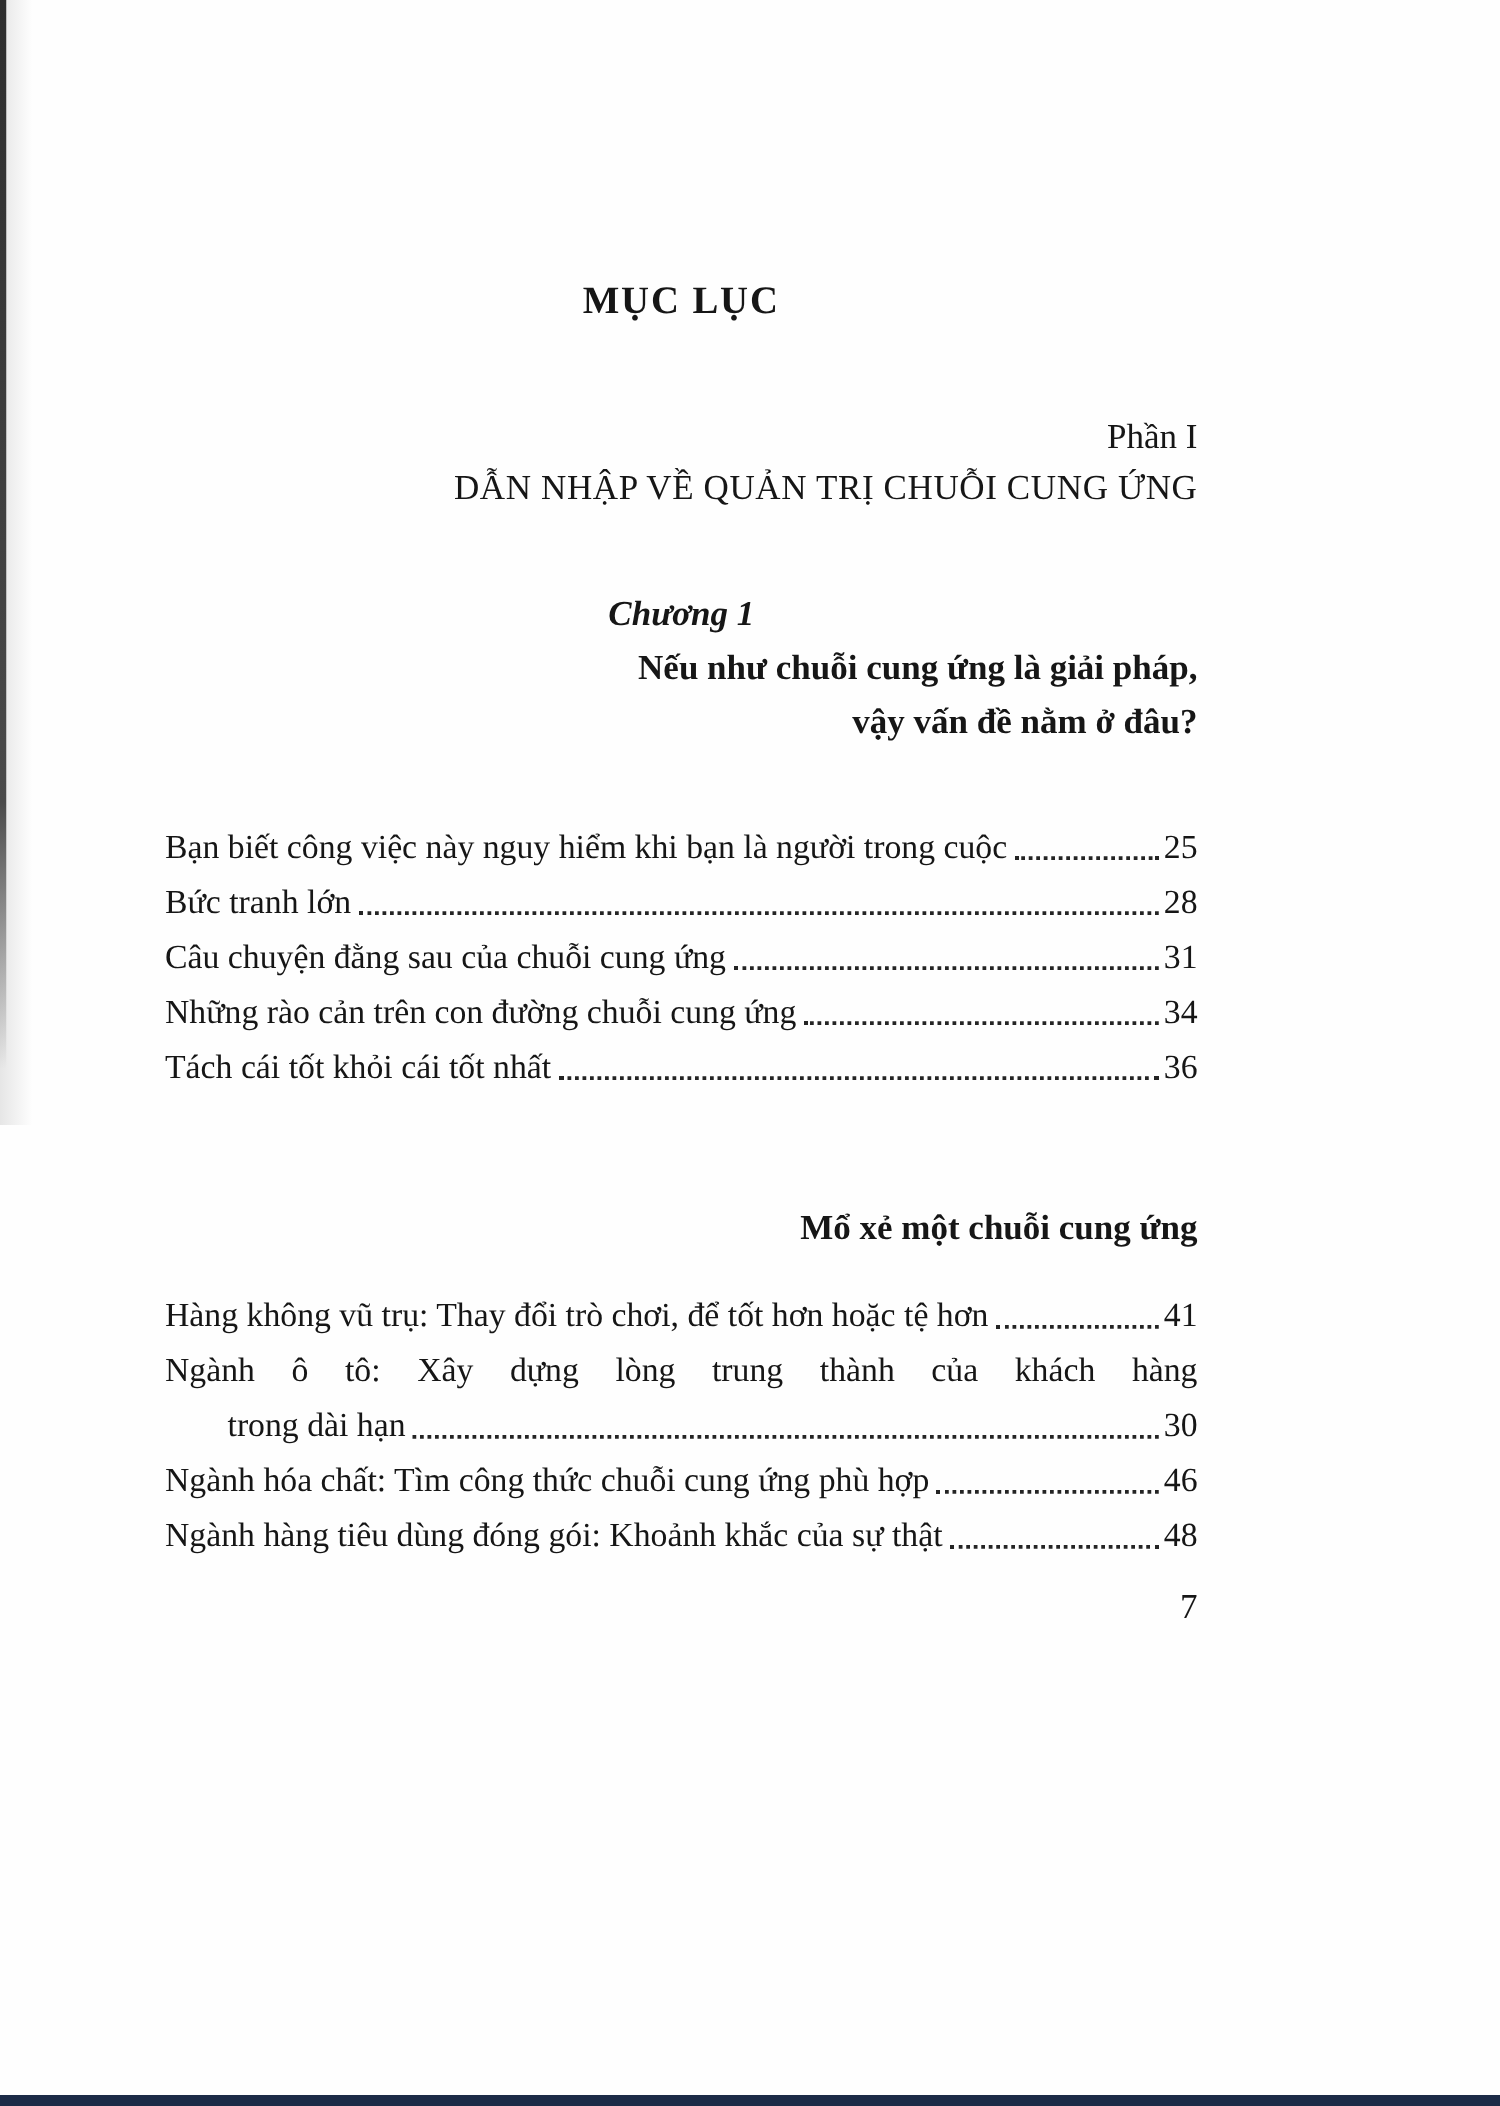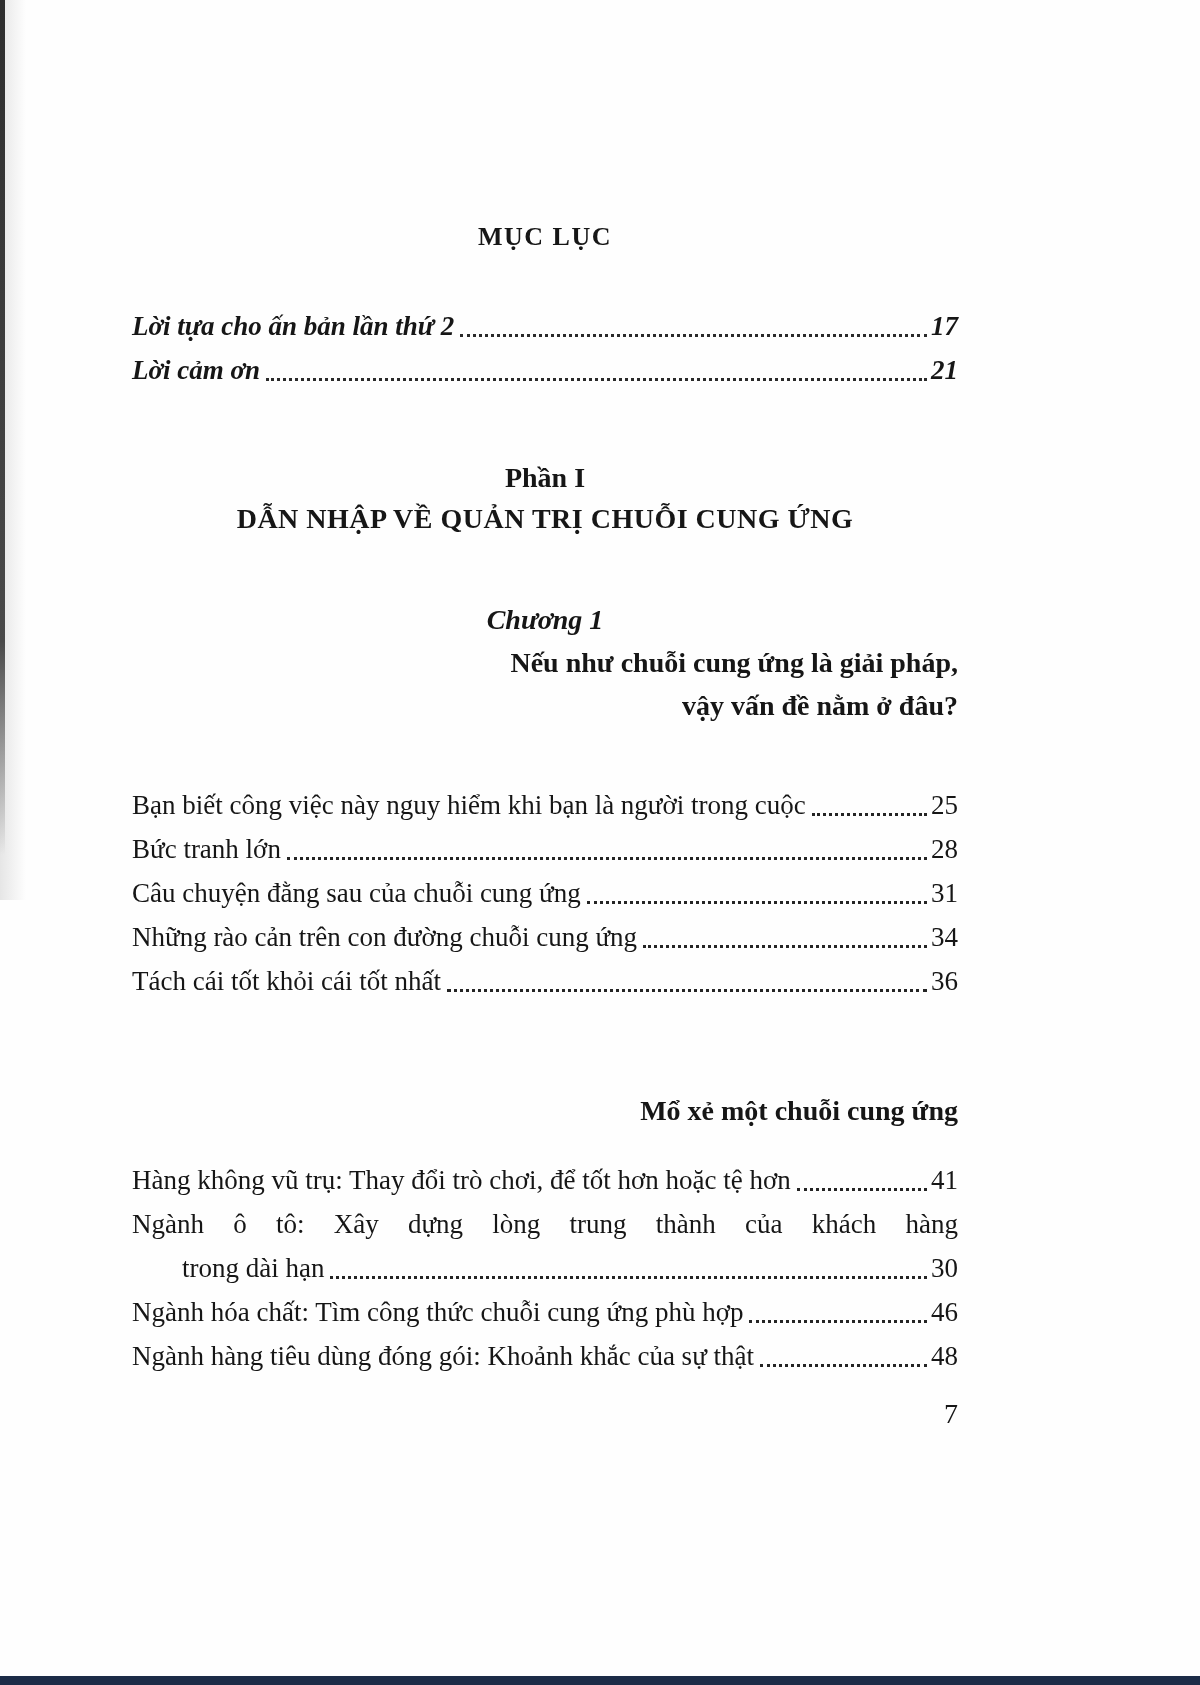--- a/index.html
+++ b/index.html
@@ -36,25 +36,25 @@
     position: absolute;
     left: 0; bottom: 0;
     width: 100%; height: 9px;
     background: #1c2b47;
   }
   .content {
     position: relative;
     padding: 222px 242px 0 132px; 
   }
   .title {
-    font-size: 26px;
+    font-size: 31px;
     font-weight: bold;
     letter-spacing: 1.5px;
     text-align: center;
-    margin-bottom: 52px;
+    margin-bottom: 72px;
   }
   
   .row {
     display: flex;
     align-items: flex-end;
     line-height: 44px;
     font-size: 27px;
   }
   .lbl { white-space: nowrap; }
   .pg  { white-space: nowrap; }
@@ -64,22 +64,22 @@
     border-bottom: 3px dotted #242424;
     margin: 0 4px 11px 6px;
   }
   .front .row {
     font-weight: bold;
     font-style: italic;
   }
   .front .leader { border-bottom-color: #2a2a2a; }
   .part {
     margin-top: 66px;
-    text-align: center;
-    font-weight: bold;
+    text-align: right;
+    font-weight: normal;
   }
   .part-label { font-size: 28px; line-height: 40px; }
   .part-title { font-size: 28px; line-height: 42px; letter-spacing: 0.5px; }
   .chapter-head {
     margin-top: 58px;
     text-align: center;
   }
   .chapter-head.ch2 { margin-top: 86px; }
   .ch-label {
     font-weight: bold;
@@ -114,32 +114,20 @@
 
 <div class="page">
   <div class="edge-left-shade"></div>
   <div class="edge-left"></div>
   <div class="edge-bottom"></div>
 
   <div class="content">
 
     <h1 class="title">MỤC LỤC</h1>
 
-    <div class="front">
-      <div class="row">
-        <span class="lbl">Lời tựa cho ấn bản lần thứ 2</span>
-        <span class="leader"></span>
-        <span class="pg">17</span>
-      </div>
-      <div class="row">
-        <span class="lbl">Lời cảm ơn</span>
-        <span class="leader"></span>
-        <span class="pg">21</span>
-      </div>
-    </div>
 
     <div class="part">
       <div class="part-label">Phần I</div>
       <div class="part-title">DẪN NHẬP VỀ QUẢN TRỊ CHUỖI CUNG ỨNG</div>
     </div>
 
     <div class="chapter-head">
       <div class="ch-label">Chương 1</div>
       <div class="ch-title">Nếu như chuỗi cung ứng là giải pháp,</div>
       <div class="ch-title">vậy vấn đề nằm ở đâu?</div>

